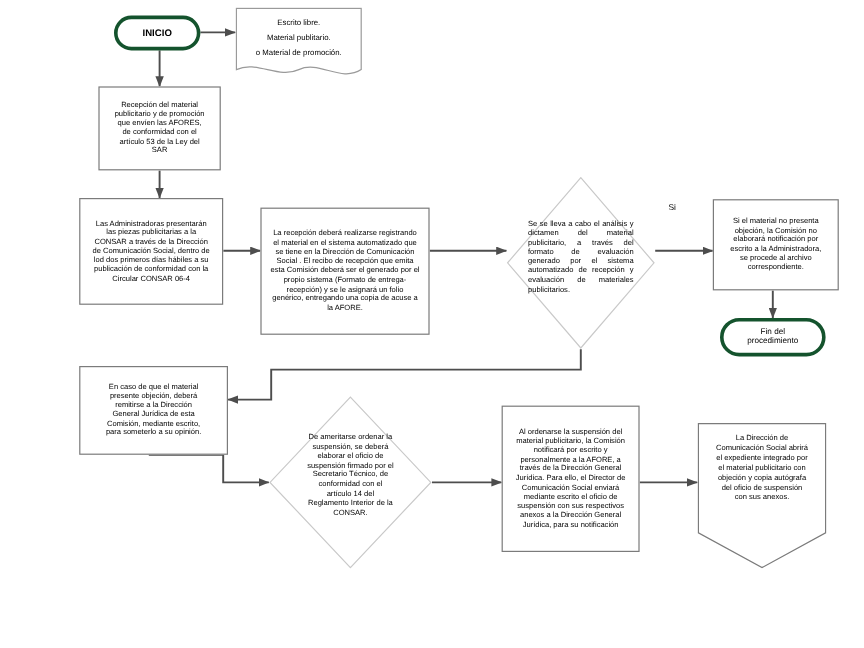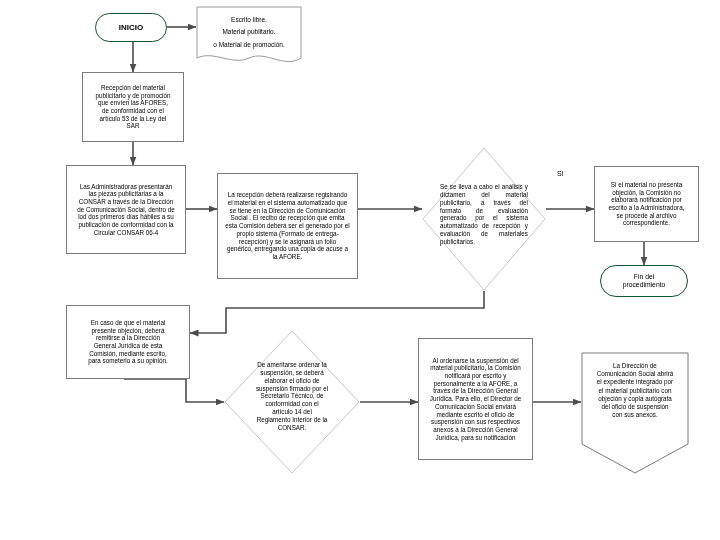--- a/index.html
+++ b/index.html
@@ -36,21 +36,21 @@
     padding: 0 3px;
     white-space: pre-line;
   }
 
   
   .rect {
     border: 1px solid #7b7b7b;
     background: #ffffff;
   }
   .terminator {
-    border: 1px solid #14532d;
+    border: 3px solid #14532d;
     background: #ffffff;
     border-radius: 999px;
   }
 
   
   .doc-wrap { position: absolute; z-index: 3; }
   .doc-wrap svg { position: absolute; left: 0; top: 0; }
   .doc-wrap .doc-text {
     position: absolute;
     left: 0; top: 0;

